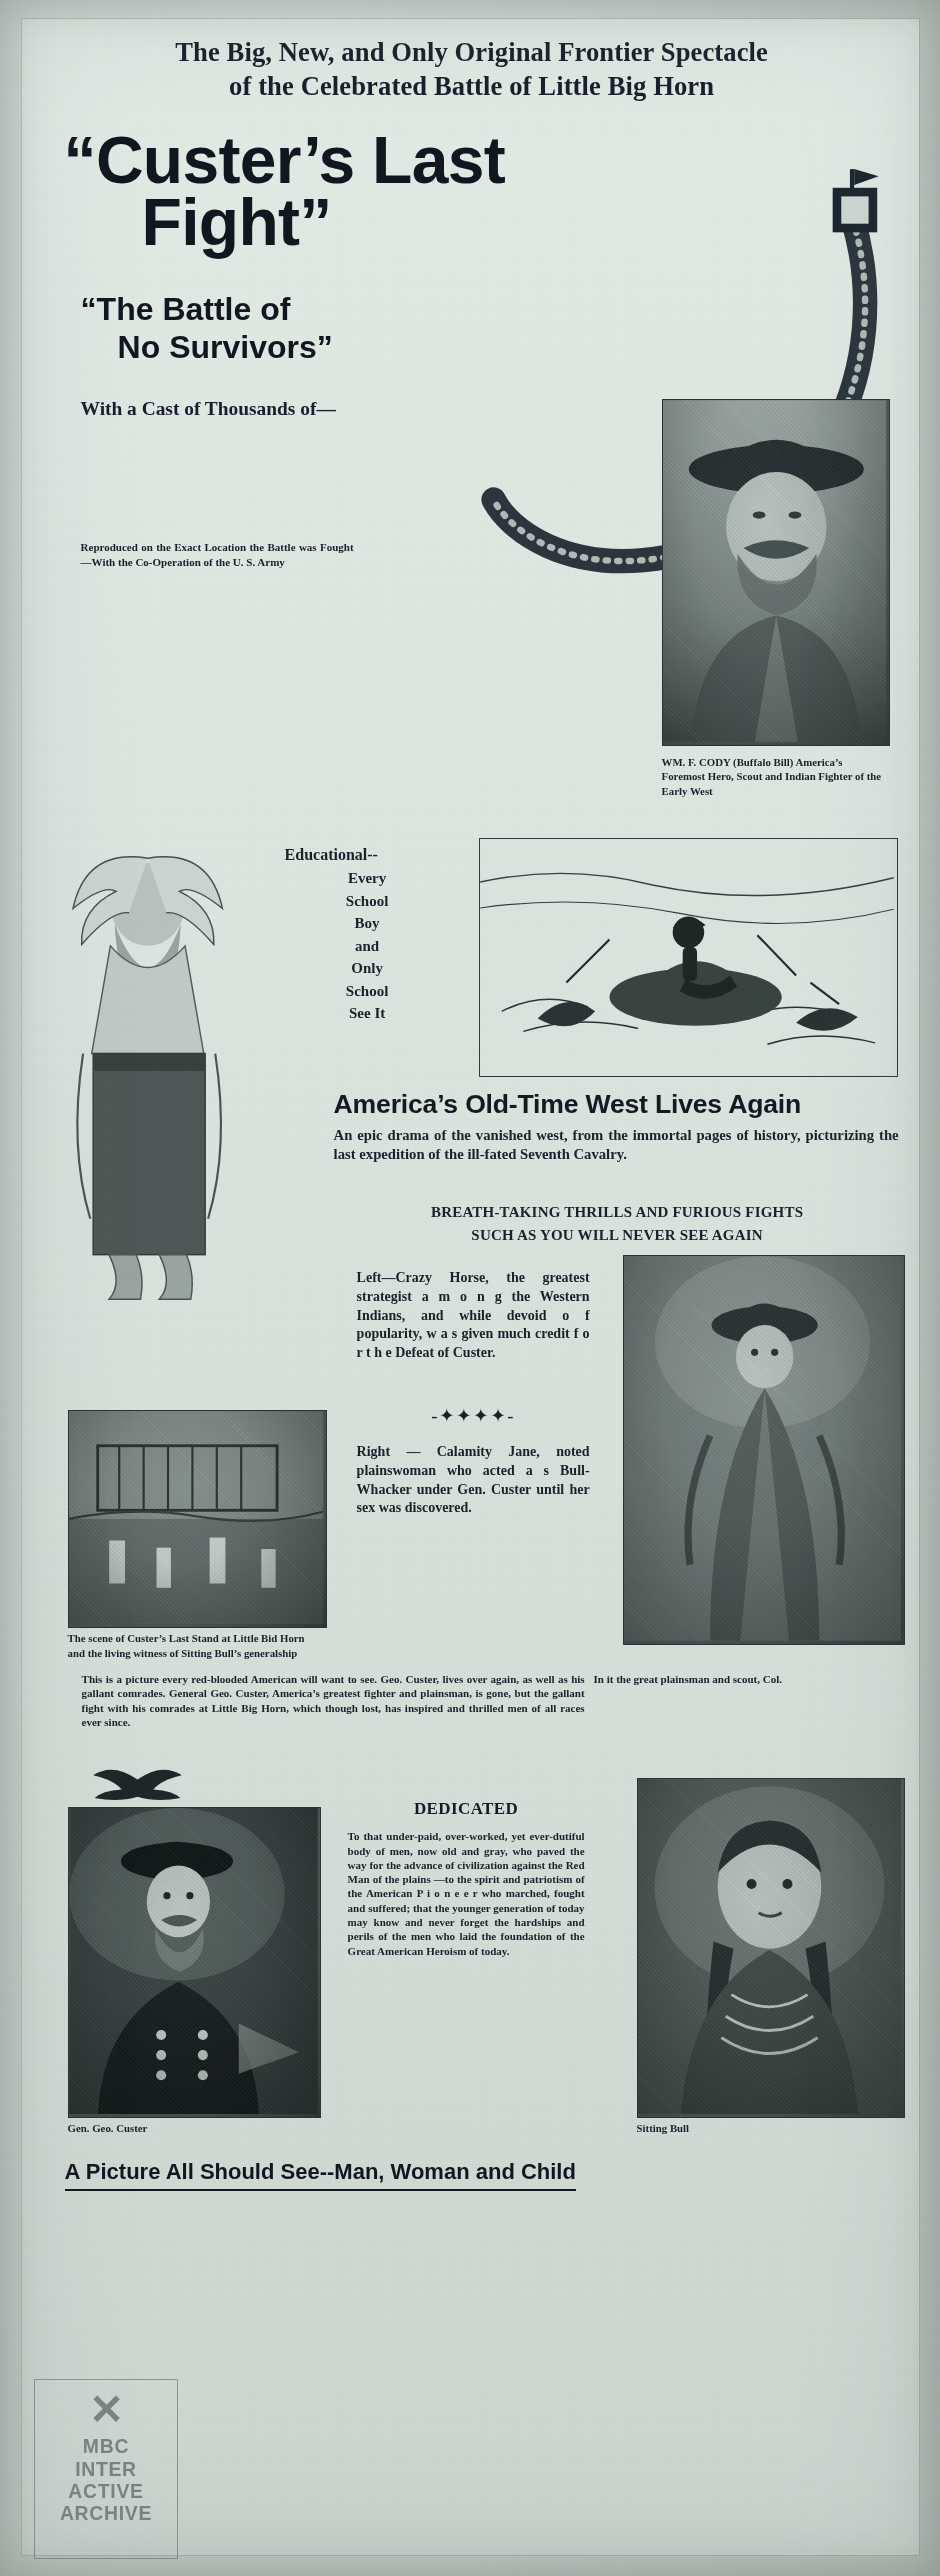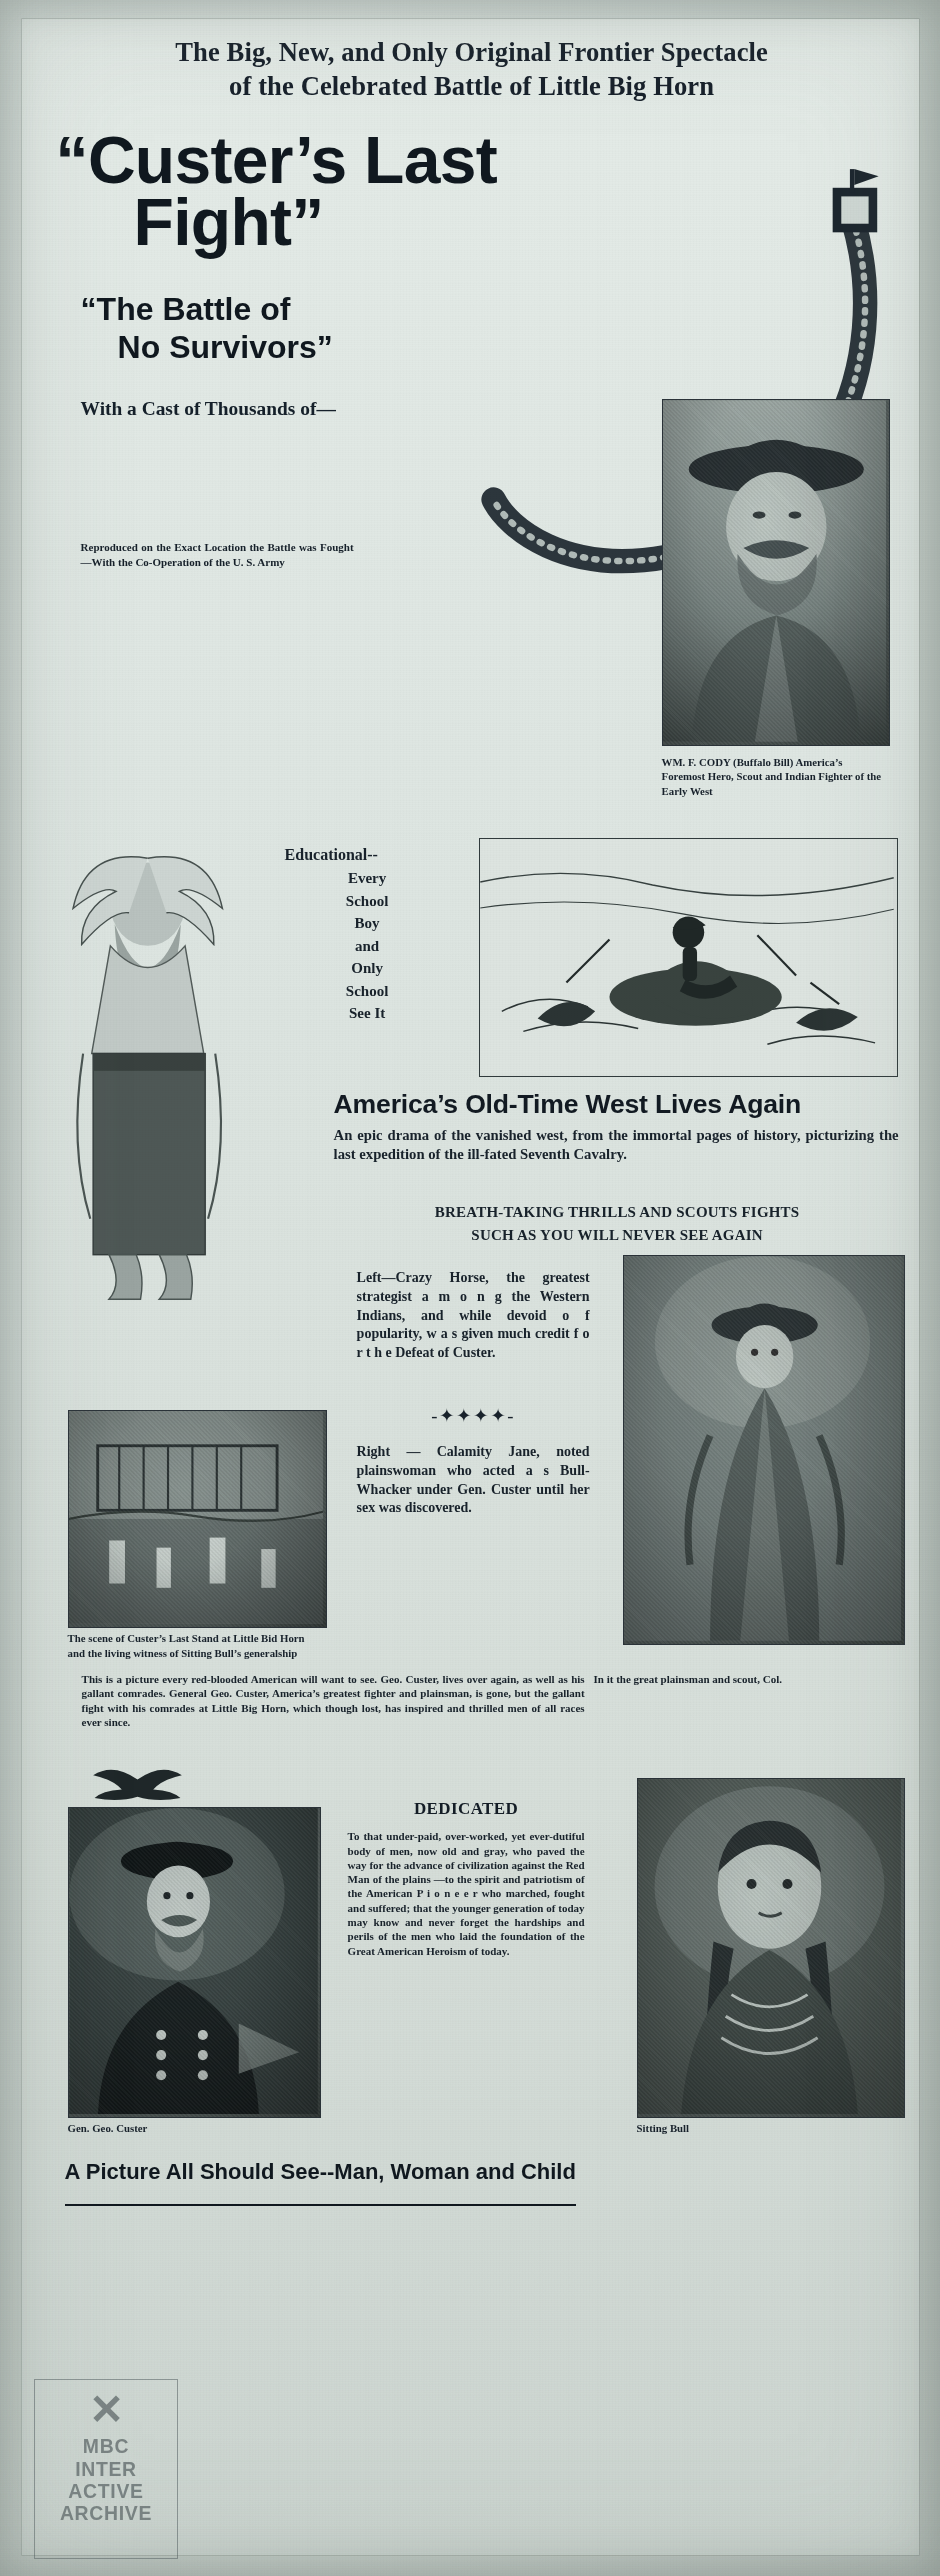--- a/index.html
+++ b/index.html
@@ -180,21 +180,21 @@
     text-align:center;
     letter-spacing:0.4px;
   }
   .footer-line{
     font-family:"Liberation Sans", sans-serif;
     font-weight:bold;
     font-size:22px;
     color:#10181f;
     border-bottom:2.2px solid #10181f;
     display:inline-block;
-    padding-bottom:19px;
+    padding-bottom:4px;
   }
   .edu{
     font-family:"Liberation Serif", serif;
     font-weight:bold;
     font-size:15px;
     color:#18222b;
     text-align:center;
     line-height:1.5;
   }
   .edu .lead{font-size:16px;}
@@ -243,21 +243,21 @@
 
         <svg width="546" height="546" style="position:absolute;left:345px;top:7.2px;" viewBox="0 0 760 760">
           <path d="M640,130 C700,330 600,560 380,600 C240,625 160,560 140,520" fill="none" stroke="#1c262e" stroke-width="34" stroke-linecap="round" opacity=".92"></path>
           <path d="M640,130 C700,330 600,560 380,600 C240,625 160,560 140,520" fill="none" stroke="#c9d2ce" stroke-width="9" stroke-dasharray="3 13" stroke-linecap="round" opacity=".85"></path>
           <rect x="612" y="86" width="62" height="62" fill="#1c262e"></rect>
           <rect x="624" y="98" width="38" height="38" fill="#cfd8d4"></rect>
           <rect x="636" y="60" width="6" height="32" fill="#1c262e"></rect>
           <path d="M642,60 l34,10 -34,12 z" fill="#1c262e"></path>
         </svg>
 
-        <div class="big-title" style="position:absolute;left:8px;top:10px;width:460px;">
+        <div class="big-title" style="position:absolute;left:16px;top:10px;width:460px;">
           <span>“Custer’s Last</span>
           <span class="l2">Fight”</span>
         </div>
 
         <div class="sub-title" style="position:absolute;left:33px;top:172px;width:402px;">
           <span>“The Battle of</span>
           <span class="l2">No Survivors”</span>
         </div>
 
         <div class="cast" style="position:absolute;left:33px;top:266px;">With a Cast of Thousands of—</div>
@@ -356,21 +356,21 @@
               <path d="M80,250 q40,-40 80,-10 q-34,36 -80,10z"></path>
               <path d="M440,256 q40,-36 86,-8 q-40,34 -86,8z"></path>
             </g>
           </svg>
         </div>
       </div>
 
       <div style="position:relative;margin-top:-79px;">
         <div class="sec-head" style="position:absolute;left:286px;top:0;width:567px;">America’s Old-Time West Lives Again</div>
         <div class="body-txt" style="position:absolute;left:286px;top:37px;width:565px;">An epic drama of the vanished west, from the immortal pages of history, picturizing the last expedition of the ill-fated Seventh Cavalry.</div>
-        <div class="body-txt2" style="position:absolute;left:286px;top:113px;width:567px;">BREATH-TAKING  THRILLS  AND  SCOUTS  FIGHTS</div>
+        <div class="body-txt2" style="position:absolute;left:286px;top:113px;width:567px;">BREATH-TAKING  THRILLS  AND  FURIOUS  FIGHTS</div>
         <div class="body-txt2" style="position:absolute;left:286px;top:136px;width:567px;">SUCH  AS  YOU  WILL  NEVER  SEE  AGAIN</div>
       </div>
 
       <div style="position:relative;height:460px;margin-top:180px;">
 
         <div class="col-txt" style="position:absolute;left:309px;top:0;width:233px;">Left—Crazy Horse, the greatest strategist a m o n g the Western Indians, and while devoid o f popularity, w a s given much credit f o r t h e Defeat of Custer.</div>
         <div class="divider-orn" style="position:absolute;left:309px;top:136px;width:233px;">-✦✦✦✦-</div>
         <div class="col-txt" style="position:absolute;left:309px;top:174px;width:233px;">Right — Calamity Jane, noted plainswoman who acted a s Bull-Whacker under Gen. Custer until her sex was discovered.</div>
 
         <div class="photo" style="position:absolute;left:575px;top:-14.4px;width:280px;height:388px;">

